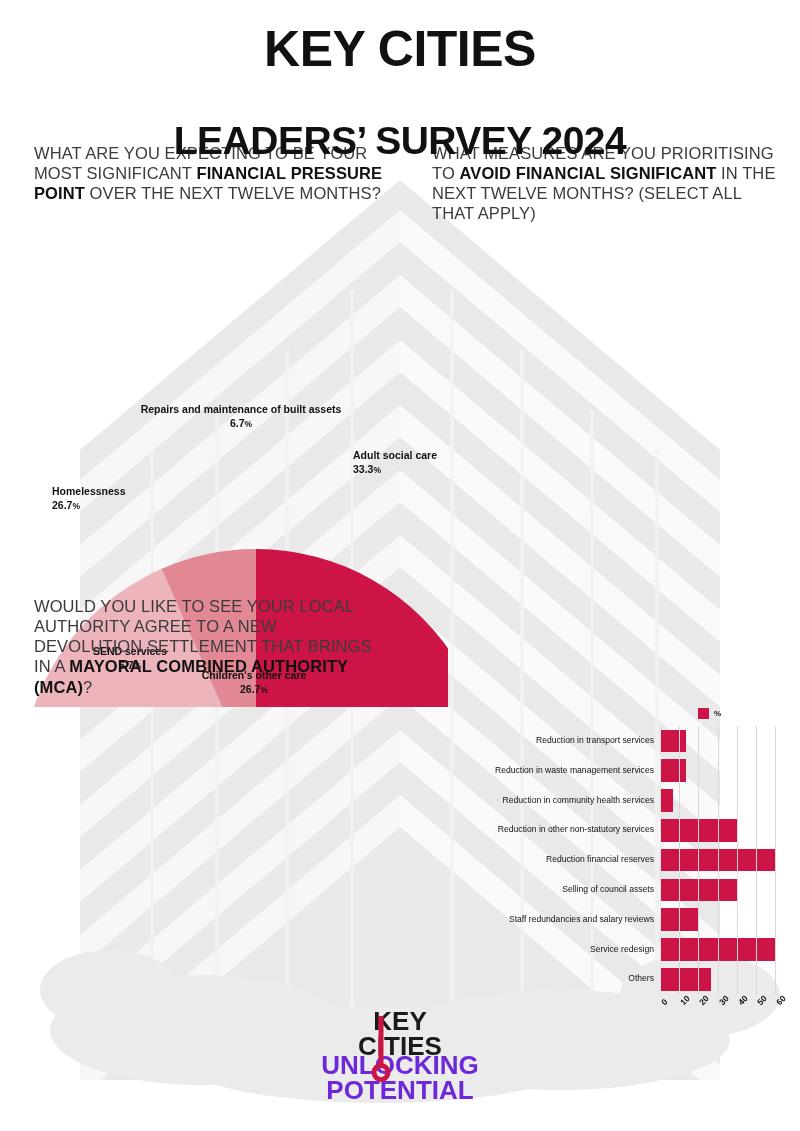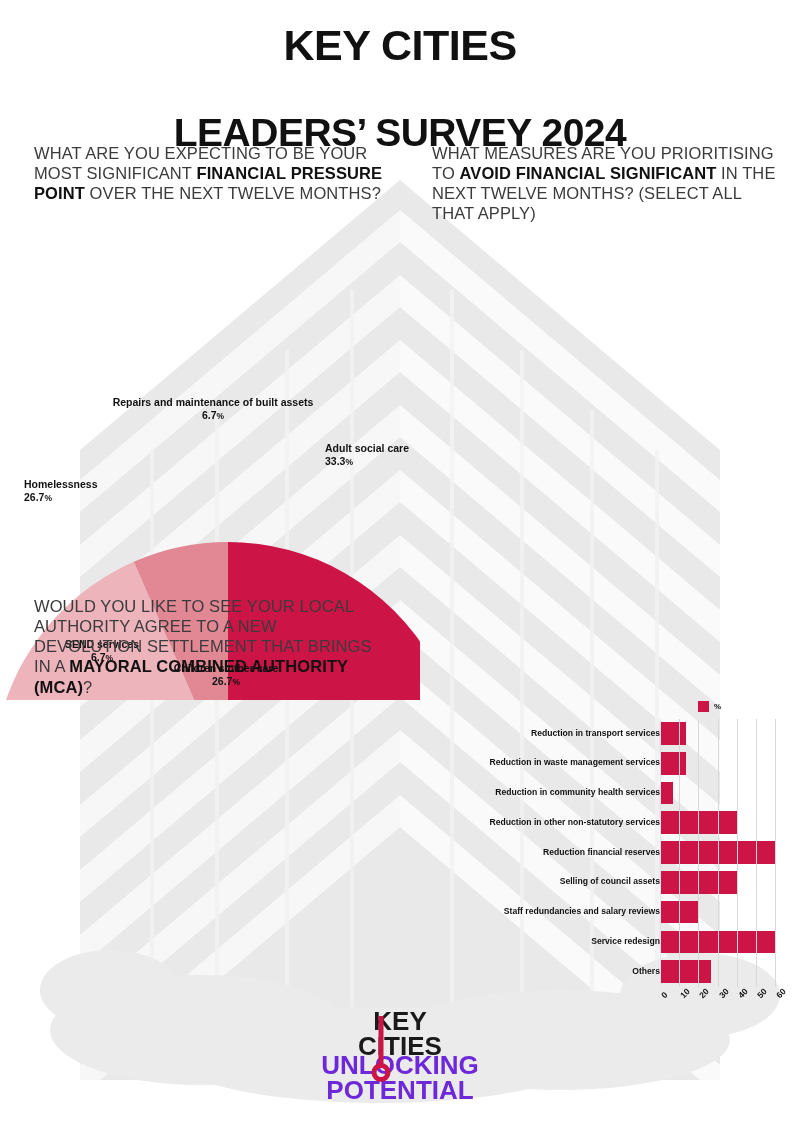--- a/index.html
+++ b/index.html
@@ -31,39 +31,39 @@
     z-index: 3;
     text-align: center;
     padding-top: 22px;
   }
   #header .line {
     font-weight: bold;
     color: #111111;
     letter-spacing: -0.5px;
     line-height: 1.08;
   }
-  #header .l1 { font-size: 43px; }
+  #header .l1 { font-size: 50px; }
   #header .l2 { font-size: 39px; margin-top: 44px; }
 
   
   .panel {
     position: absolute;
     z-index: 2;
   }
   .q-title {
     font-size: 16.5px;
     line-height: 1.22;
     color: #3b3b3b;
     letter-spacing: 0.1px;
     font-weight: normal;
   }
   .q-title b { color: #111111; font-weight: bold; }
 
   
-  .pie-wrap { position: relative; }
+  .pie-wrap { position: relative; margin-left: 28px; }
   .pie-label {
     position: absolute;
     font-size: 10.5px;
     font-weight: bold;
     color: #111111;
     line-height: 1.28;
     white-space: nowrap;
   }
   .pie-label .pct { display: block; font-weight: bold; }
   .pie-label .pct .sym { font-size: 8.5px; font-weight: bold; }
@@ -76,22 +76,22 @@
     position: absolute;
     display: flex; align-items: center; gap: 5px;
   }
   .bc-legend .swatch {
     width: 11px; height: 11px; background: #CD1446; display: inline-block;
   }
   .bc-legend .lbl { font-size: 8px; font-weight: bold; color: #111; }
 
   .bc-row { display: flex; align-items: center; }
   .bc-cat {
-    font-size: 8.6px; font-weight: bold; color: #111111;
-    text-align: right; white-space: nowrap;
+    font-size: 8.6px; font-weight: normal; color: #111111;
+    text-align: right; padding-right: 6px; white-space: nowrap;
     line-height: 1;
   }
   .bc-gridline {
     position: absolute; top: 0; width: 1px; background: #d9d9d9;
   }
   .bc-tick {
     position: absolute;
     font-size: 8.5px; font-weight: bold; color: #111;
     transform: rotate(-45deg);
     transform-origin: left top;

